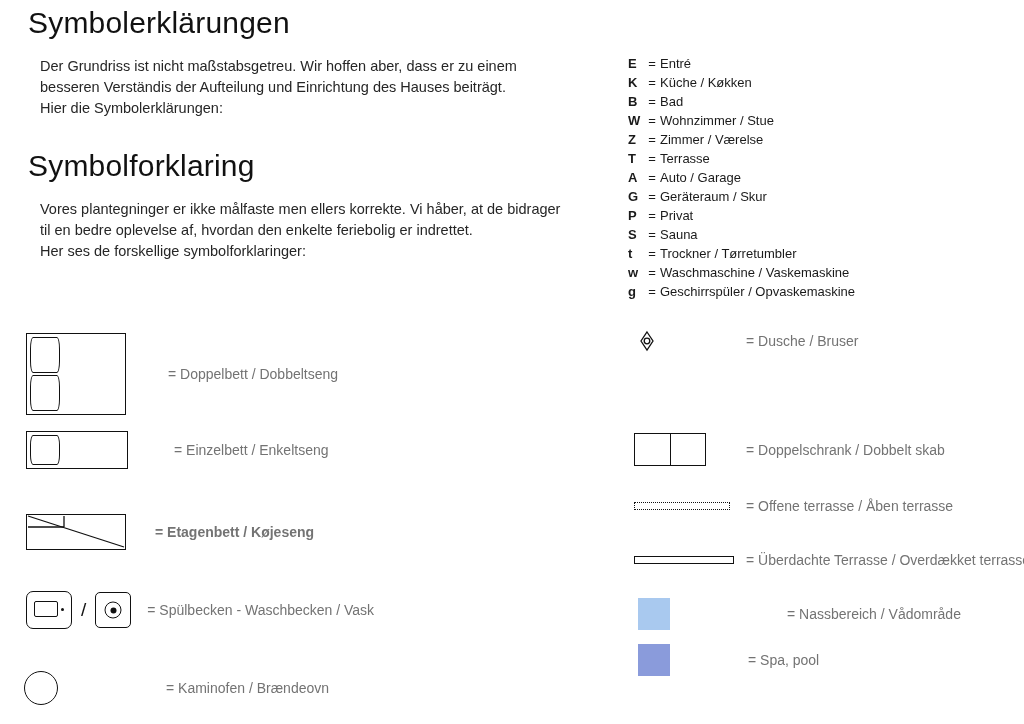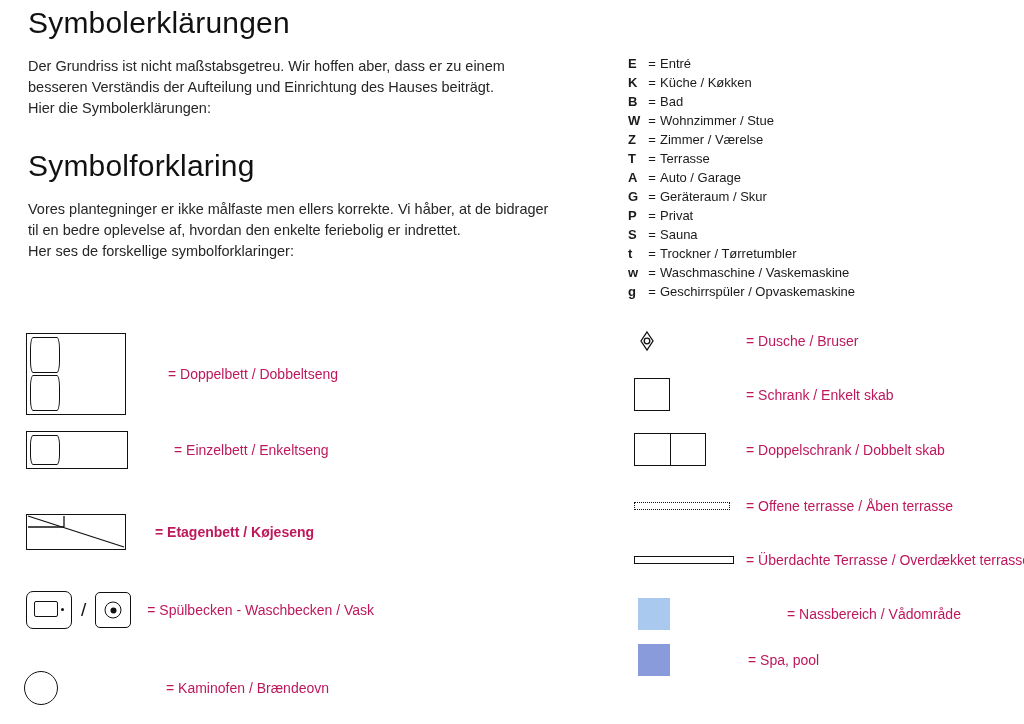--- a/index.html
+++ b/index.html
@@ -38,21 +38,21 @@
   }
   #title-de { padding-top: 6px; }
   #title-da { padding-top: 30px; }
   .para {
     font-size: 14.5px;
     line-height: 21px;
     color: #262626;
     margin-top: 16px;
     max-width: 540px;
   }
-  .para div { white-space: nowrap; }
+  .para div { white-space: nowrap; margin-left: 12px; }
   
   .abbr-list {
     position: absolute;
     left: 628px;
     top: 54px;
     font-size: 13px;
     line-height: 19px;
     color: #1a1a1a;
   }
   .abbr-row {
@@ -71,21 +71,21 @@
   }
   .abbr-val { white-space: nowrap; }
   
   .sym-row {
     position: absolute;
     display: flex;
     align-items: center;
   }
   .sym-label {
     font-size: 14px;
-    color: #be185d;
+    color: #737373;
     white-space: nowrap;
   }
   
   .double-bed {
     width: 100px;
     height: 82px;
     border: 1.4px solid #111;
     box-sizing: border-box;
     position: relative;
     background: #fff;
@@ -387,24 +387,20 @@
   <div class="sym-row" style="left:634px; top:328px;">
     <div class="shower-sym">
       <svg width="26" height="26" viewBox="0 0 26 26">
         <polygon points="13,4 19,13 13,22 7,13" fill="none" stroke="#111" stroke-width="1.3"></polygon>
         <circle cx="13" cy="13" r="2.8" fill="none" stroke="#111" stroke-width="1.3"></circle>
       </svg>
     </div>
     <div class="sym-label" style="margin-left:86px;">= Dusche / Bruser</div>
   </div>
 
-  <div class="sym-row" style="left:634px; top:378px;">
-    <div class="cab-single"></div>
-    <div class="sym-label" style="margin-left:76px;">= Schrank / Enkelt skab</div>
-  </div>
 
   <div class="sym-row" style="left:634px; top:433px;">
     <div class="cab-double">
       <div class="half"></div>
       <div class="half"></div>
     </div>
     <div class="sym-label" style="margin-left:40px;">= Doppelschrank / Dobbelt skab</div>
   </div>
 
   <div class="sym-row" style="left:634px; top:498px;">

